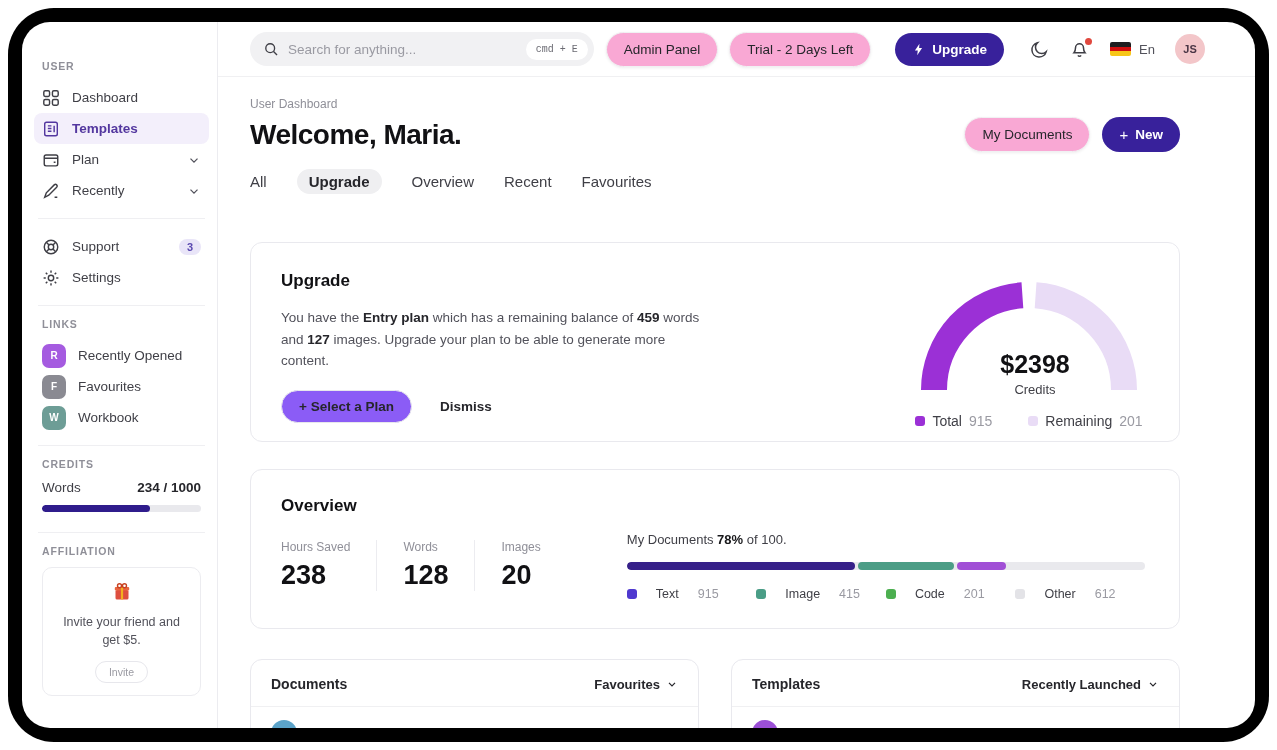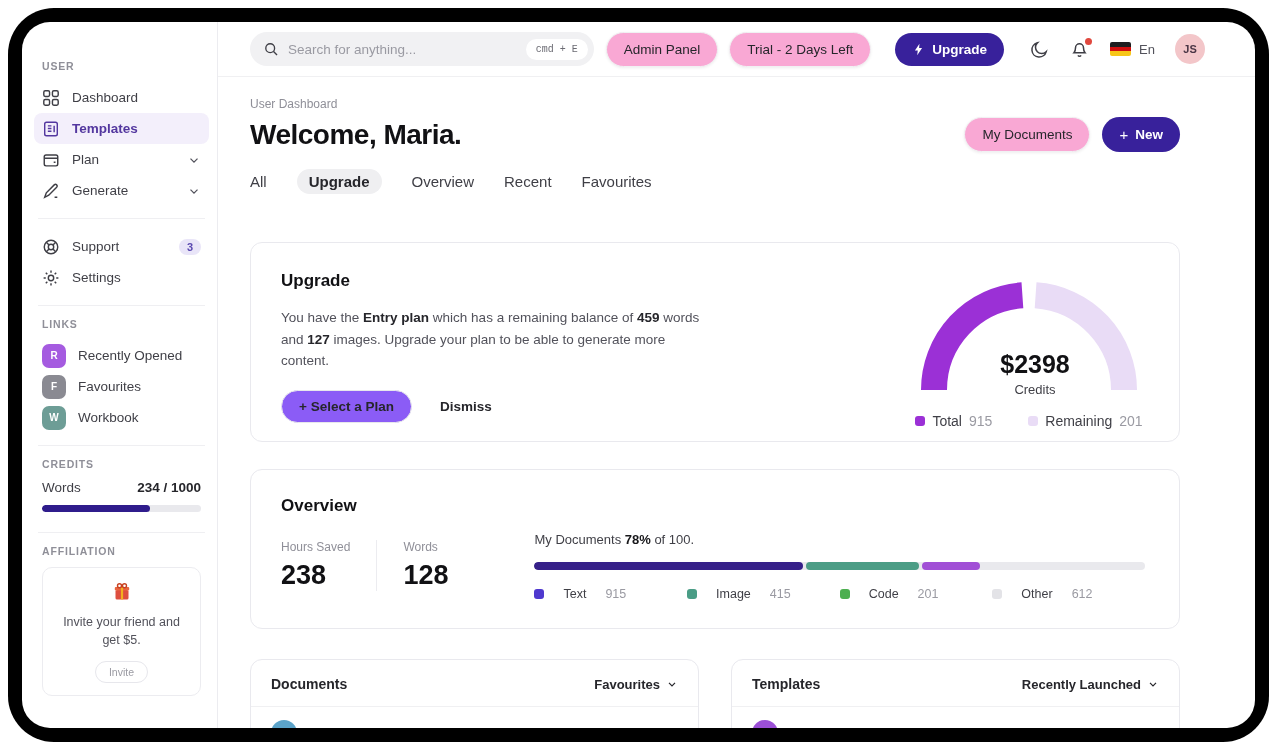--- a/index.html
+++ b/index.html
@@ -140,21 +140,21 @@
       <svg width="14" height="14" viewBox="0 0 20 20" fill="none" stroke="#52525b" stroke-width="1.8">
         <path d="M5 8l5 5 5-5"></path>
       </svg>
     </div>
 
     <div class="nav-item">
       <svg width="18" height="18" viewBox="0 0 20 20" fill="none" stroke="#3f3f46" stroke-width="1.6">
         <path d="M3 17l1.8-5L13.6 3.2a1.9 1.9 0 0 1 2.7 2.7L7.5 14.7 3 17z"></path>
             <path d="M14 17h3"></path>
       </svg>
-      <span class="grow">Generate</span>
+      <span class="grow">Recently</span>
       <svg width="14" height="14" viewBox="0 0 20 20" fill="none" stroke="#52525b" stroke-width="1.8">
         <path d="M5 8l5 5 5-5"></path>
       </svg>
     </div>
 
     <div class="divider"></div>
 
     <div class="nav-item">
       <svg width="18" height="18" viewBox="0 0 20 20" fill="none" stroke="#3f3f46" stroke-width="1.6">
         <circle cx="10" cy="10" r="7.5"></circle>
@@ -324,20 +324,24 @@
           <h3 class="card-h">Overview</h3>
           <div class="stats">
             <div class="stat">
               <div class="stat-label">Hours Saved</div>
               <div class="stat-value">238</div>
             </div>
             <div class="stat">
               <div class="stat-label">Words</div>
               <div class="stat-value">128</div>
             </div>
+            <div class="stat">
+              <div class="stat-label">Images</div>
+              <div class="stat-value">20</div>
+            </div>
           </div>
         </div>
 
         <div class="docs-progress">
           <div class="dp-line"><span>My Documents </span><b>78%</b><span> of 100.</span></div>
           <div class="stack">
             <div style="width: 44%; background: rgb(54, 32, 137);"></div>
             <div style="width: 18.5%; background: rgb(76, 157, 134);"></div>
             <div style="width: 9.5%; background: rgb(161, 79, 214);"></div>
           </div>

